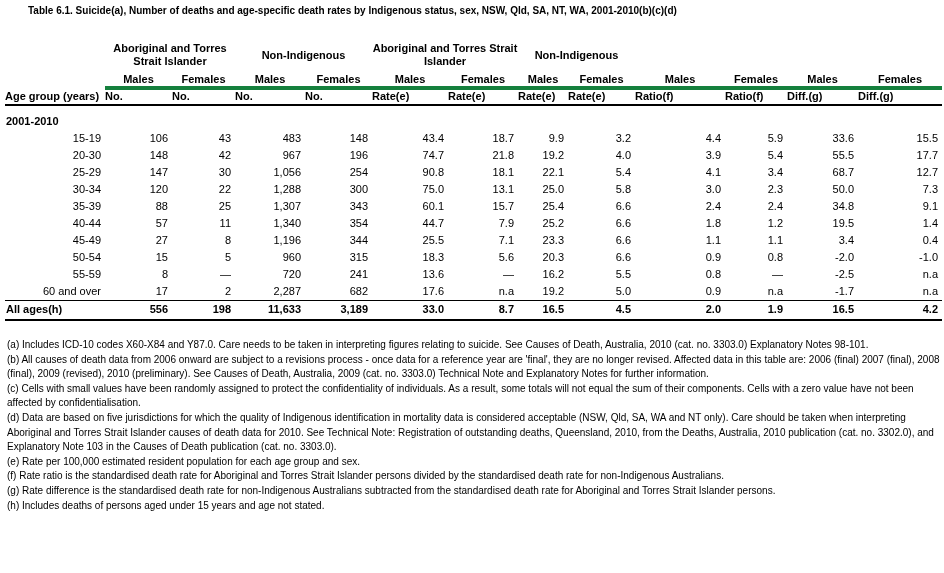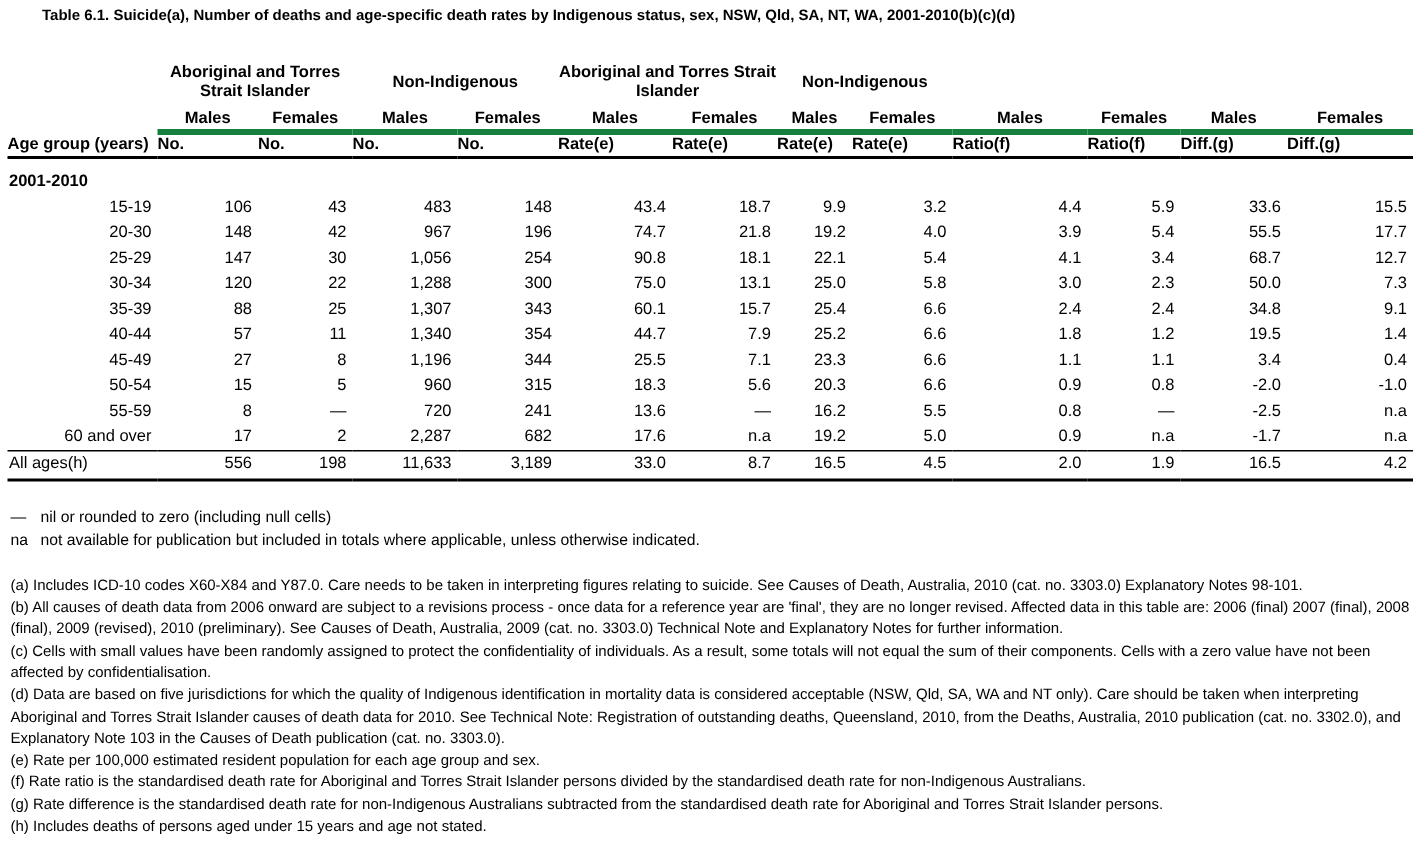--- a/index.html
+++ b/index.html
@@ -72,21 +72,21 @@
   tr.data-row td {
     text-align: right;
     padding: 2px 4px 2px 0;
   }
   tr.data-row td.age {
     text-align: right;
     padding-left: 7px;
   }
   tr.total-row td {
     text-align: right;
-    font-weight: normal;
+    font-weight: bold;
     padding: 2px 4px 3px 0;
     border-top: 1px solid #000;
     border-bottom: 2px solid #000;
     margin-top: 22px;
   }
   tr.total-row td.age {
     text-align: left;
     padding-left: 1px;
   }
 
@@ -333,24 +333,20 @@
           <td>4.5</td>
           <td>2.0</td>
           <td>1.9</td>
           <td>16.5</td>
           <td>4.2</td>
         </tr>
       </tbody>
   </table>
 
   <div class="footnotes">
-    <div id="symbol-lines">
-        <div class="sym-line"><span class="sym">—</span><span class="txt">nil or rounded to zero (including null cells)</span></div>
-        <div class="sym-line"><span class="sym">na</span><span class="txt">not available for publication but included in totals where applicable, unless otherwise indicated.</span></div>
-      </div>
     <div class="notes" id="notes">
         <div class="note">(a) Includes ICD-10 codes X60-X84 and Y87.0. Care needs to be taken in interpreting figures relating to suicide. See Causes of Death, Australia, 2010 (cat. no. 3303.0) Explanatory Notes 98-101.</div>
         <div class="note">(b) All causes of death data from 2006 onward are subject to a revisions process - once data for a reference year are 'final', they are no longer revised. Affected data in this table are: 2006 (final) 2007 (final), 2008 (final), 2009 (revised), 2010 (preliminary). See Causes of Death, Australia, 2009 (cat. no. 3303.0) Technical Note and Explanatory Notes for further information.</div>
         <div class="note">(c) Cells with small values have been randomly assigned to protect the confidentiality of individuals. As a result, some totals will not equal the sum of their components. Cells with a zero value have not been affected by confidentialisation.</div>
         <div class="note">(d) Data are based on five jurisdictions for which the quality of Indigenous identification in mortality data is considered acceptable (NSW, Qld, SA, WA and NT only). Care should be taken when interpreting Aboriginal and Torres Strait Islander causes of death data for 2010. See Technical Note: Registration of outstanding deaths, Queensland, 2010, from the Deaths, Australia, 2010 publication (cat. no. 3302.0), and Explanatory Note 103 in the Causes of Death publication (cat. no. 3303.0).</div>
         <div class="note">(e) Rate per 100,000 estimated resident population for each age group and sex.</div>
         <div class="note">(f) Rate ratio is the standardised death rate for Aboriginal and Torres Strait Islander persons divided by the standardised death rate for non-Indigenous Australians.</div>
         <div class="note">(g) Rate difference is the standardised death rate for non-Indigenous Australians subtracted from the standardised death rate for Aboriginal and Torres Strait Islander persons.</div>
         <div class="note">(h) Includes deaths of persons aged under 15 years and age not stated.</div>
       </div>

